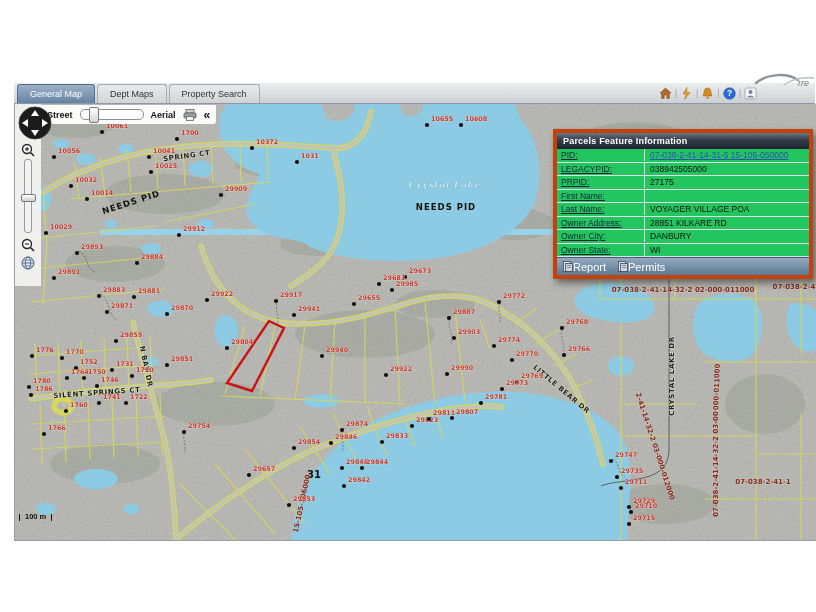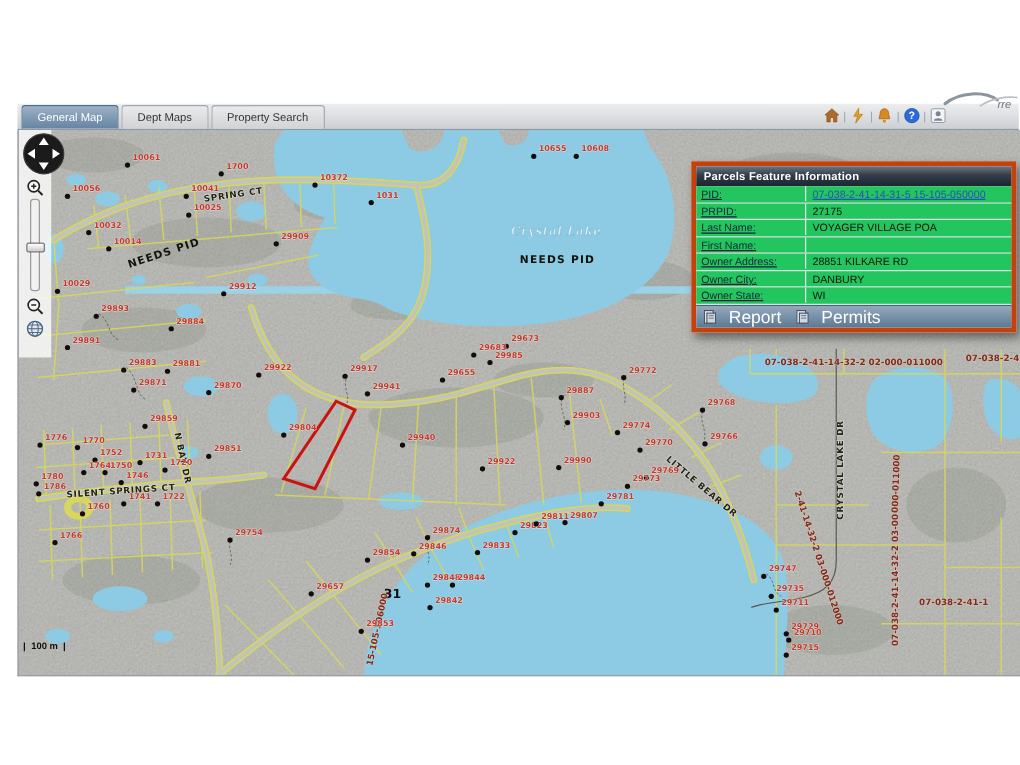--- a/index.html
+++ b/index.html
@@ -55,21 +55,21 @@
          border:4px solid #c2410c;box-shadow:3px 4px 7px rgba(0,0,0,.45);font-size:8.5px;}
   .panel-hd{height:16px;line-height:16px;padding:0 6px;color:#fff;font-weight:bold;font-size:9px;
             background:linear-gradient(#6b7683,#323d49 45%,#1c2531);letter-spacing:.2px;}
   .prow{display:flex;border-bottom:1px solid #dde1e6;background:#22c55e;min-height:12.5px;align-items:center;}
   .prow .plabel{width:88px;flex:0 0 88px;padding:1px 4px;color:#16233b;text-decoration:underline;
                 border-right:1px solid #e3e6ea;box-sizing:border-box;}
   .prow .pval{flex:1;padding:1px 5px;color:#111;}
   .prow .pval.link{color:#2b50b8;text-decoration:underline;cursor:pointer;}
   .panel-ft{height:17px;display:flex;align-items:center;gap:12px;padding:0 6px;
             background:linear-gradient(#93a9bd,#5c7994);border-top:1px solid #46607a;}
-  .pbtn{display:flex;align-items:center;gap:10px;color:#fff;font-size:14px;cursor:pointer;}
+  .pbtn{display:flex;align-items:center;gap:0;color:#fff;font-size:11px;cursor:pointer;}
   .pbtn svg{width:10px;height:11px;}
 </style>
 </head>
 <body>
 
 <div class="page">
   <div class="app">
 
     <div class="tabbar">
       <div id="tabs-host" style="display: flex;">
@@ -602,20 +602,33 @@
               <text x="238" y="367" class="pnum">29657</text>
             </g>
             <g>
               <circle cx="169" cy="328" r="2.1" class="pdot"></circle>
               <text x="173" y="324" class="pnum">29754</text>
             </g>
           </g>
       </svg>
 
       
+      <div class="basemap-bar">
+        <span class="txt">Street</span>
+        <span class="hslider">
+          <span class="hthumb"></span>
+        </span>
+        <span class="txt">Aerial</span>
+        <svg width="14" height="12" viewBox="0 0 14 12">
+          <rect x="3" y="0.5" width="8" height="3.5" fill="#cfd3d6" stroke="#666" stroke-width="0.8"></rect>
+          <rect x="1" y="4" width="12" height="5" rx="1" fill="#9aa1a7" stroke="#555" stroke-width="0.8"></rect>
+          <rect x="3.5" y="7.5" width="7" height="4" fill="#eee" stroke="#666" stroke-width="0.8"></rect>
+        </svg>
+        <span class="collapse">«</span>
+      </div>
 
       
       <div class="ctrl-col"></div>
       <svg class="panbtn" viewBox="0 0 34 34">
         <circle cx="17" cy="17" r="16" fill="#1b1b1b" stroke="#3a3a3a"></circle>
         <polygon points="17,4 21,10 13,10" fill="#fff"></polygon>
         <polygon points="17,30 21,24 13,24" fill="#fff"></polygon>
         <polygon points="4,17 10,13 10,21" fill="#fff"></polygon>
         <polygon points="30,17 24,13 24,21" fill="#fff"></polygon>
       </svg>
@@ -650,30 +663,34 @@
 
       
       <div class="panel">
         <div class="panel-hd">Parcels Feature Information</div>
         <div id="panel-rows">
             <div class="prow">
               <span class="plabel">PID:</span>
               <span class="pval link">07-038-2-41-14-31-5 15-105-050000</span>
             </div>
             <div class="prow">
+              <span class="plabel">LEGACYPID:</span>
+              <span class="pval">038942505000</span>
+            </div>
+            <div class="prow">
               <span class="plabel">PRPID:</span>
               <span class="pval">27175</span>
             </div>
             <div class="prow">
+              <span class="plabel">First Name:</span>
+              <span class="pval"></span>
+            </div>
+            <div class="prow">
               <span class="plabel">Last Name:</span>
               <span class="pval">VOYAGER VILLAGE POA</span>
-            </div>
-            <div class="prow">
-              <span class="plabel">First Name:</span>
-              <span class="pval"></span>
             </div>
             <div class="prow">
               <span class="plabel">Owner Address:</span>
               <span class="pval">28851 KILKARE RD</span>
             </div>
             <div class="prow">
               <span class="plabel">Owner City:</span>
               <span class="pval">DANBURY</span>
             </div>
             <div class="prow">

